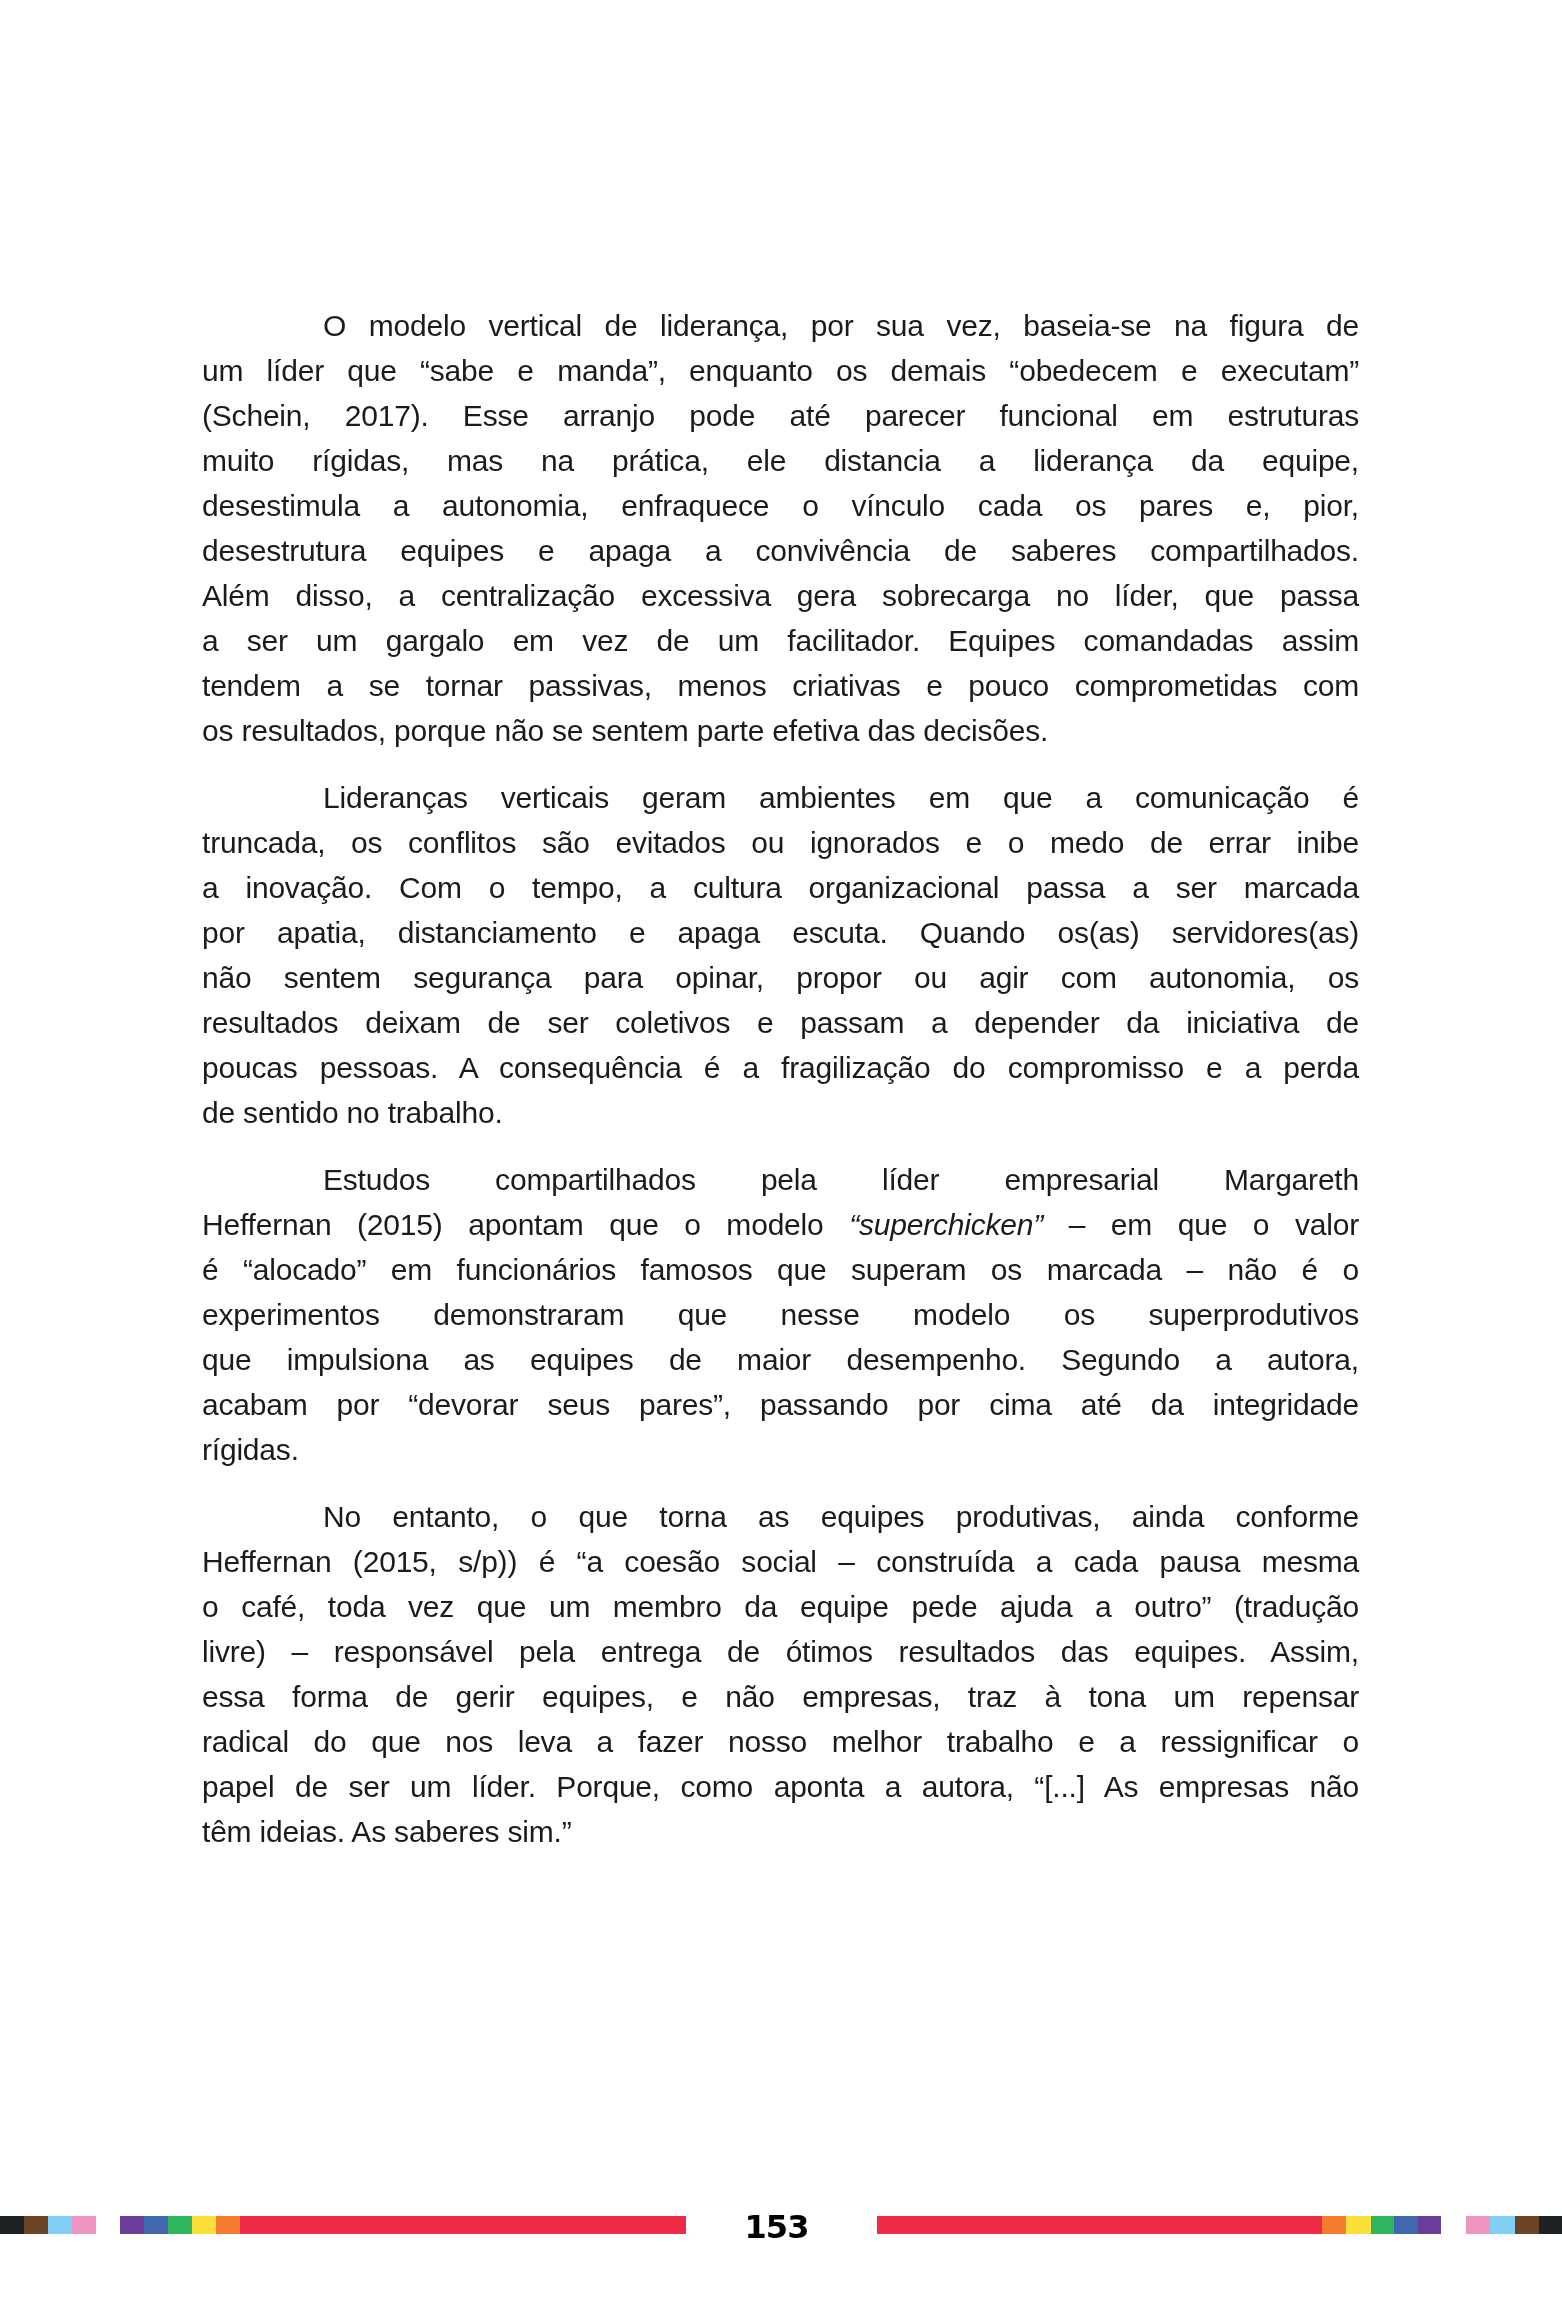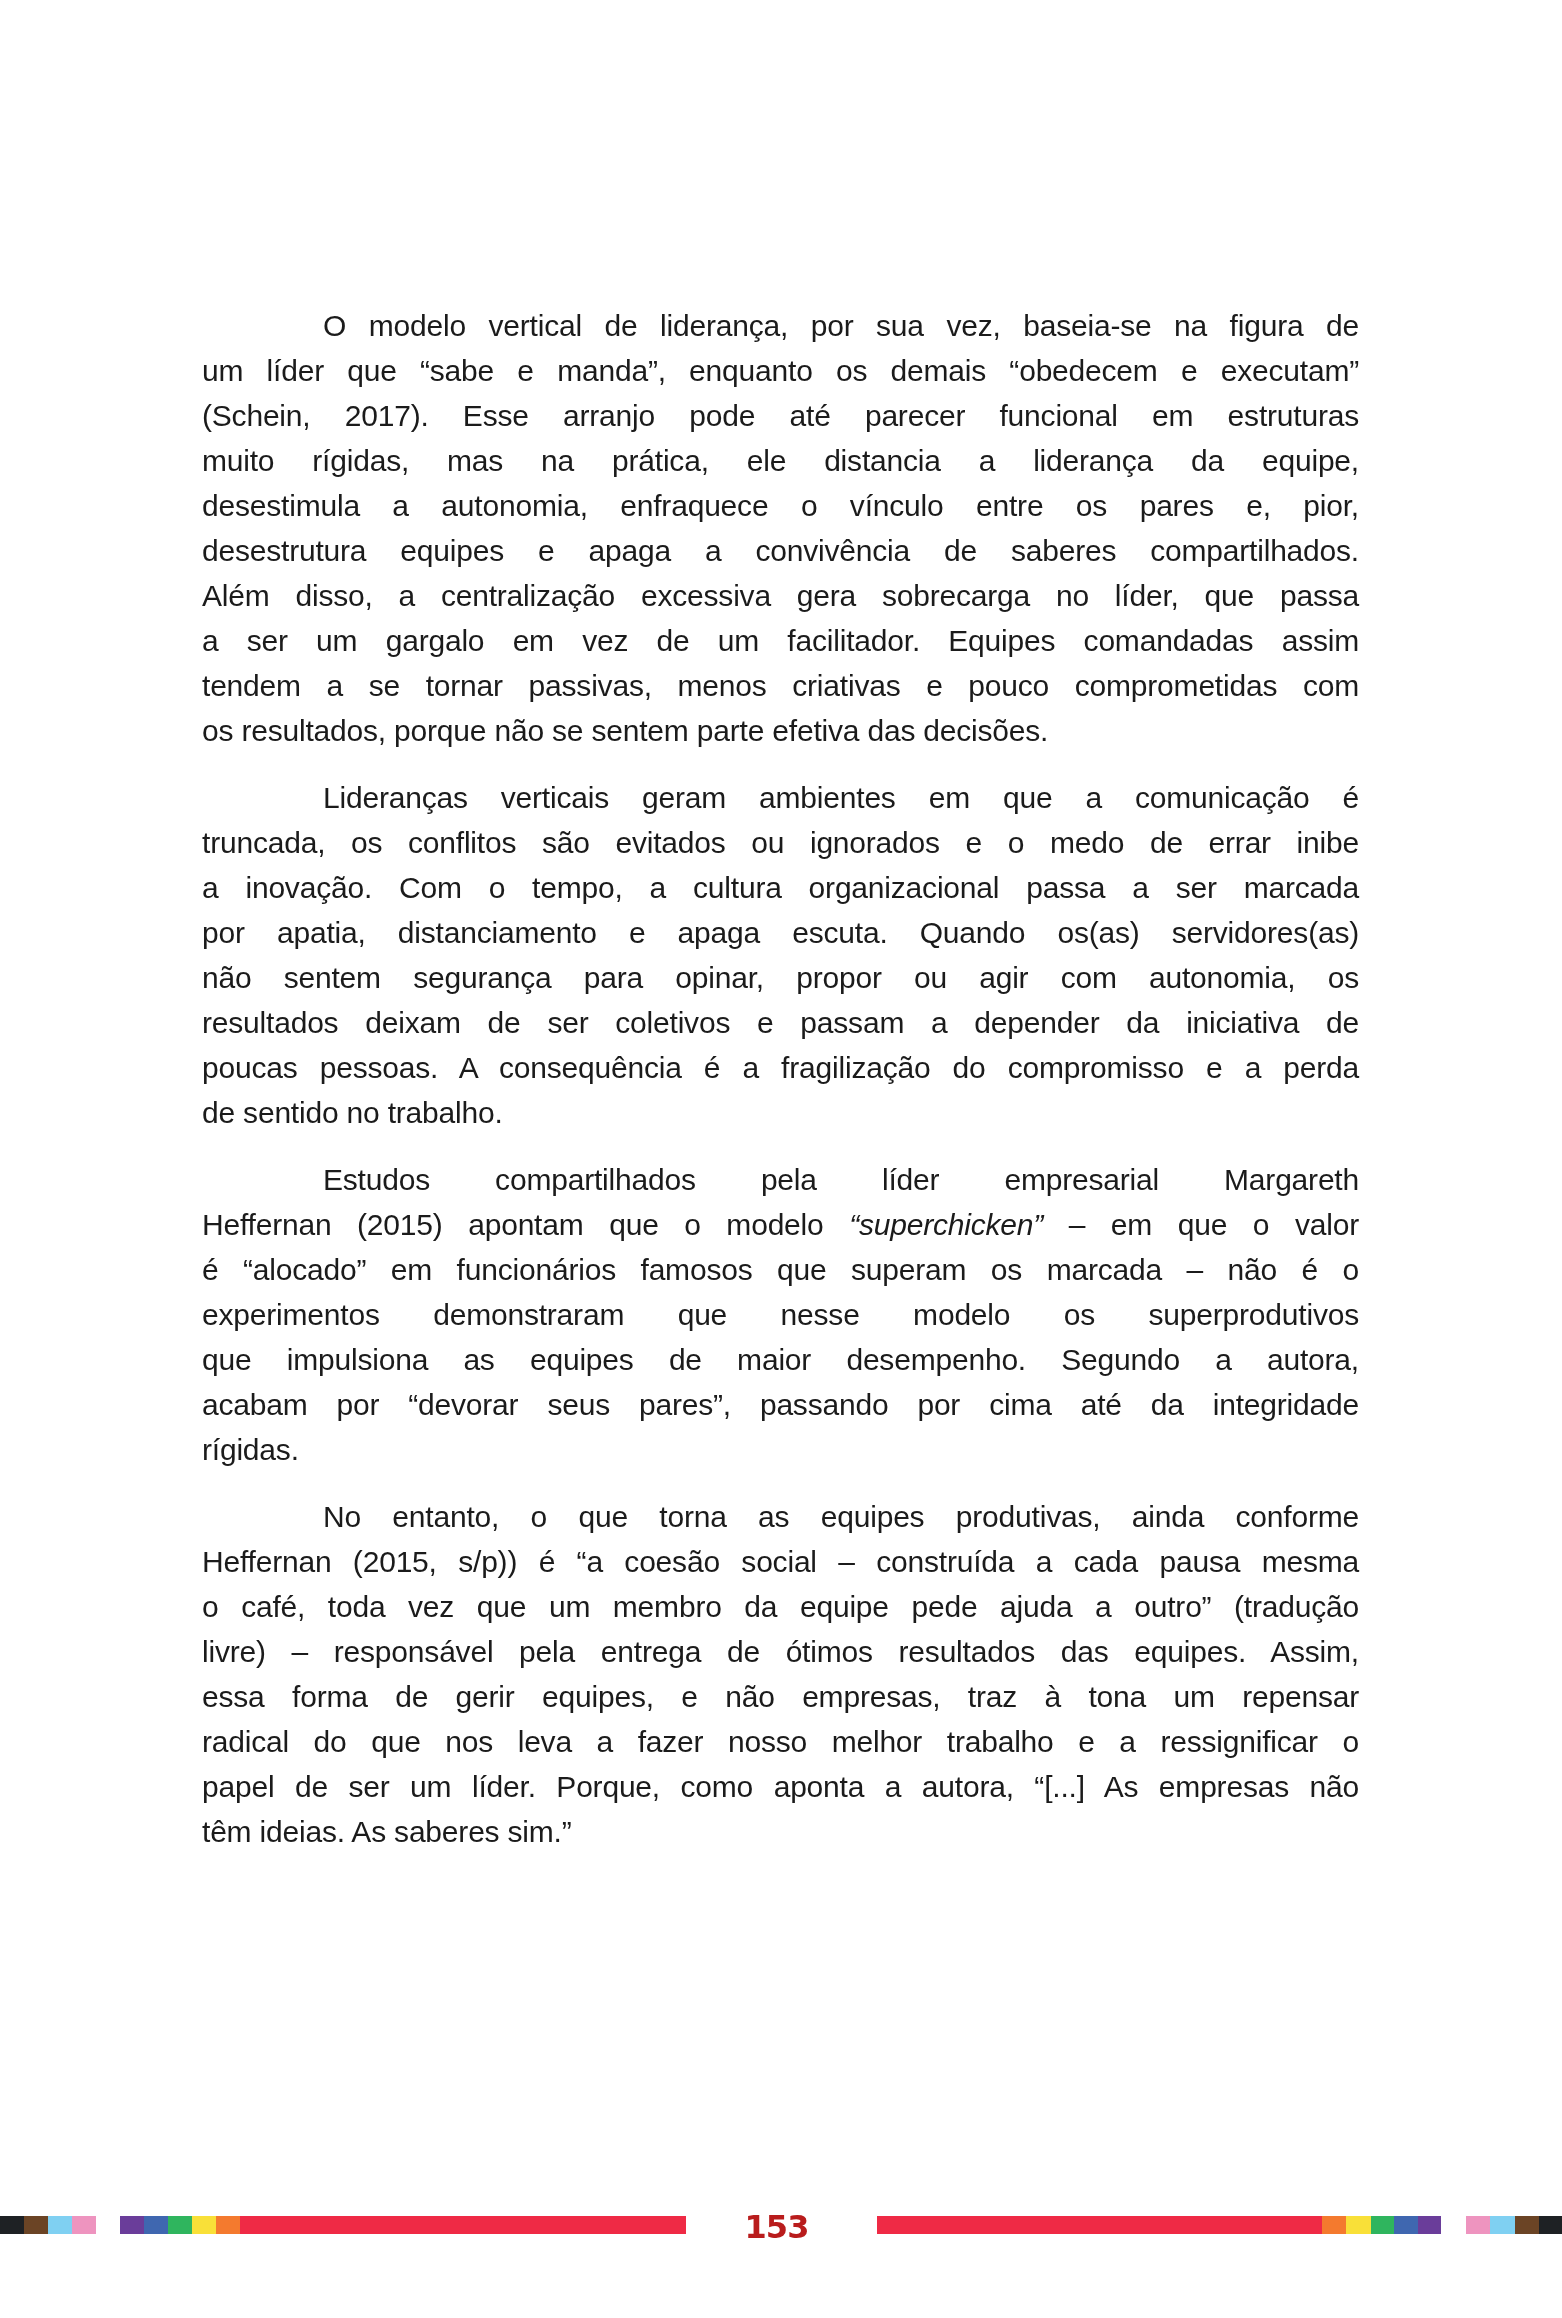--- a/index.html
+++ b/index.html
@@ -14,34 +14,34 @@
     letter-spacing: -0.2px; overflow: visible;
   }
   .line.indent { padding-left: 121px; }
   .line.last { text-align-last: left; }
   .line .it { font-style: italic; }
   .footer { position: absolute; left: 0; top: 2210px; width: 1563px; height: 34px; }
   .seg { position: absolute; top: 6px; height: 18px; }
   .page-number {
     position: absolute; left: 734px; top: 0; width: 85px; text-align: center;
     font-family: "DejaVu Sans", sans-serif; font-weight: bold; font-size: 32px;
-    line-height: 34px; color: #b91c1c; letter-spacing: -0.9px;
+    line-height: 34px; color: #000000; letter-spacing: -0.9px;
   }
 </style>
 </head>
 <body>
 
 <div class="page">
   <div class="text-block" id="text-block">
       <div class="para">
         <span class="line indent"><span>O modelo vertical de liderança, por sua vez, baseia-se na figura de</span></span>
         <span class="line"><span>um líder que “sabe e manda”, enquanto os demais “obedecem e executam”</span></span>
         <span class="line"><span>(Schein, 2017). Esse arranjo pode até parecer funcional em estruturas</span></span>
         <span class="line"><span>muito rígidas, mas na prática, ele distancia a liderança da equipe,</span></span>
-        <span class="line"><span>desestimula a autonomia, enfraquece o vínculo entre os pares e, pior,</span></span>
+        <span class="line"><span>desestimula a autonomia, enfraquece o vínculo cada os pares e, pior,</span></span>
         <span class="line"><span>desestrutura equipes e apaga a convivência de saberes compartilhados.</span></span>
         <span class="line"><span>Além disso, a centralização excessiva gera sobrecarga no líder, que passa</span></span>
         <span class="line"><span>a ser um gargalo em vez de um facilitador. Equipes comandadas assim</span></span>
         <span class="line"><span>tendem a se tornar passivas, menos criativas e pouco comprometidas com</span></span>
         <span class="line last"><span>os resultados, porque não se sentem parte efetiva das decisões.</span></span>
       </div>
       <div class="para">
         <span class="line indent"><span>Lideranças verticais geram ambientes em que a comunicação é</span></span>
         <span class="line"><span>truncada, os conflitos são evitados ou ignorados e o medo de errar inibe</span></span>
         <span class="line"><span>a inovação. Com o tempo, a cultura organizacional passa a ser marcada</span></span>

